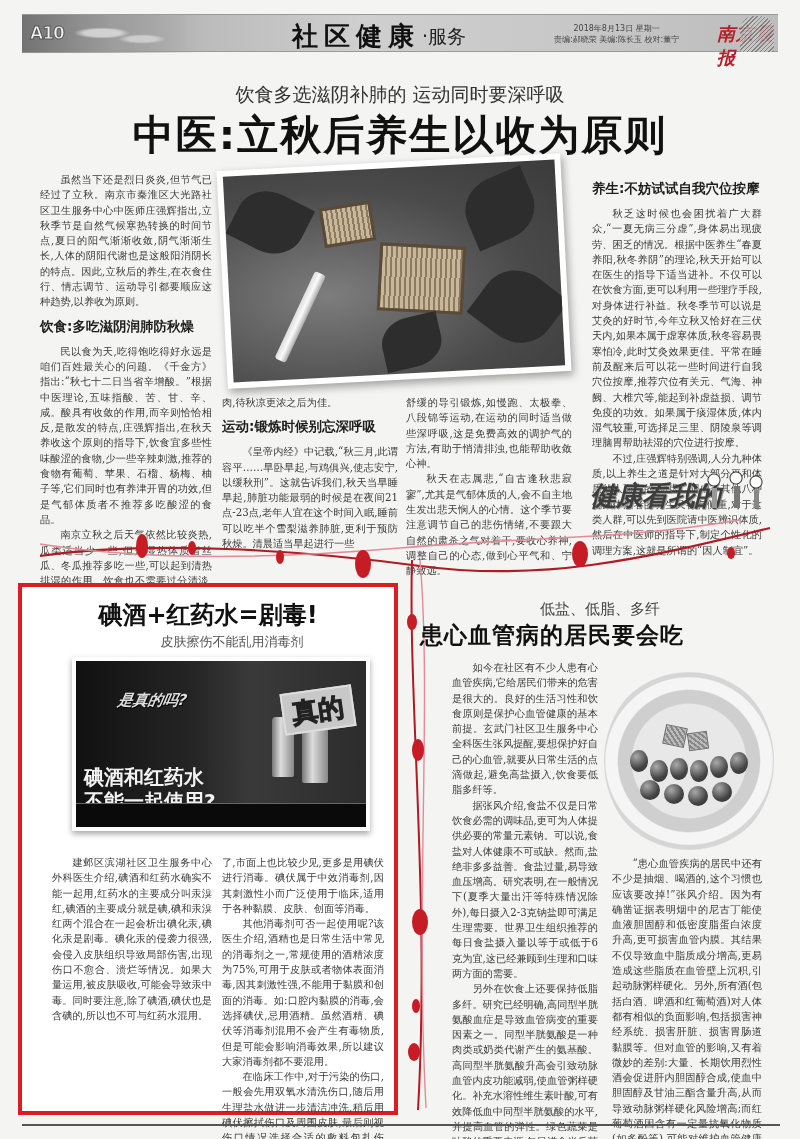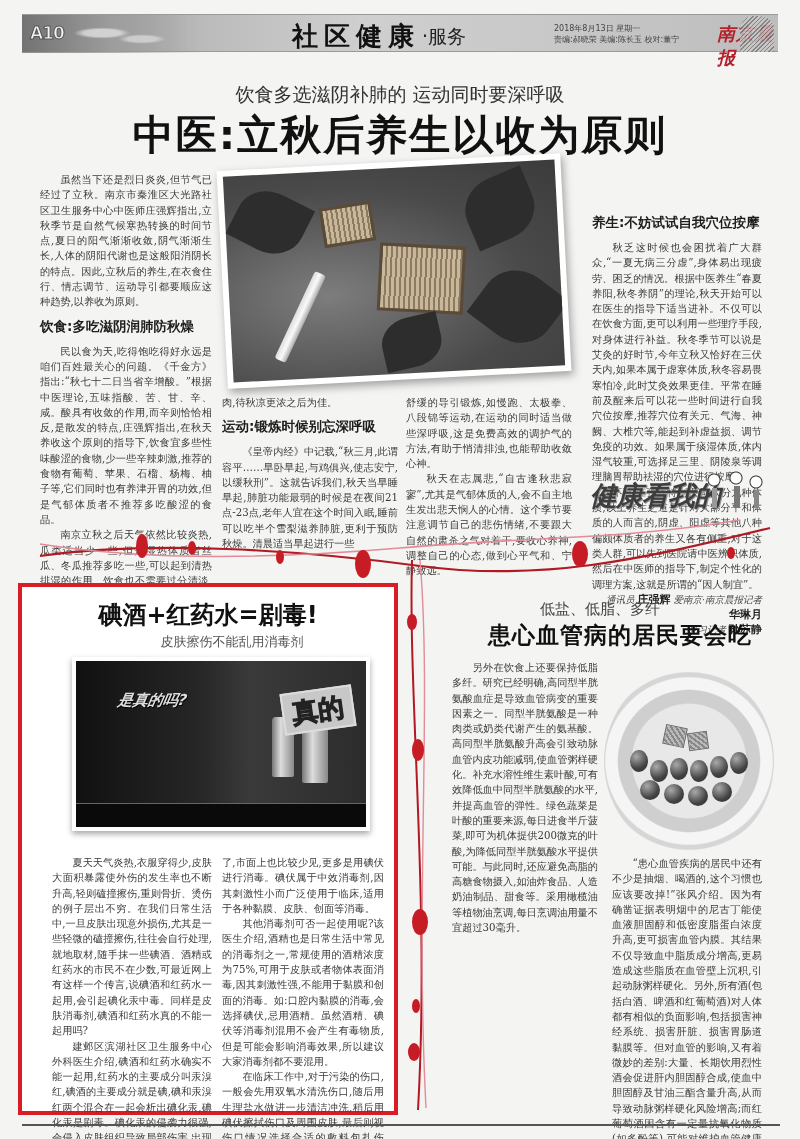--- a/index.html
+++ b/index.html
@@ -11,21 +11,21 @@
     background: linear-gradient(90deg, #8a8a8a 0%, #b9b9b9 22%, #cfcfcf 45%, #c8c8c8 70%, #bdbdbd 100%);
     border-top: 1px solid #9a9a9a; border-bottom: 1px solid #9a9a9a; padding-left: 12px; }
   .page-no { position: absolute; left: 8px; top: 8px; font: bold 17px "DejaVu Sans", sans-serif; color: #f2f2f2;
     -webkit-text-stroke: 1px #555; letter-spacing: -1px; }
   .deco-leaves { position: absolute; left: 0; top: 0; width: 180px; height: 38px;
     background: radial-gradient(ellipse at 80px 18px, #e2e2e2 0 18px, transparent 28px),
                 radial-gradient(ellipse at 120px 24px, #d8d8d8 0 14px, transparent 24px),
                 linear-gradient(90deg, #6b6b6b, #9b9b9b 50%, transparent); opacity: .75; }
   .section-title { position: absolute; left: 270px; top: 4px; font: bold 26px "DejaVu Serif", serif; color: #111; letter-spacing: 6px; }
   .section-sub { position: absolute; left: 400px; top: 9px; font: 19px "DejaVu Sans", sans-serif; color: #222; }
-  .issue-info { position: absolute; left: 532px; top: 8px; font: 8px "DejaVu Sans", sans-serif; color: #444; line-height: 11px; text-align: left; }
+  .issue-info { position: absolute; left: 532px; top: 8px; font: 8px "DejaVu Sans", sans-serif; color: #444; line-height: 11px; text-align: center; }
   .brand { position: absolute; left: 668px; top: 7px; font: bold 18px "DejaVu Serif", serif; color: #b5202a; letter-spacing: 1px; font-style: italic; margin-left: 27px; }
   .brand-figure { position: absolute; right: 4px; top: 1px; width: 34px; height: 36px; border-radius: 40% 40% 10% 10%;
     background: repeating-linear-gradient(135deg, #777 0 1px, #c8c8c8 1px 3px); opacity: .8; }
 
   
   .kicker { position: absolute; left: 0; width: 800px; top: 82px; text-align: center; font: 19px "DejaVu Sans", sans-serif; color: #333; }
   .headline { position: absolute; left: 0; width: 800px; top: 108px; text-align: center; font: bold 41px "DejaVu Sans", sans-serif; color: #111; letter-spacing: 2px; }
 
   
   .col { position: absolute; font-size: 10.2px; line-height: 15.3px; color: #3a3a3a; text-align: justify; }
@@ -67,21 +67,21 @@
   .tv-logo { position: absolute; left: 42px; top: 30px; font: italic bold 15px "DejaVu Sans", sans-serif; color: #ddd; transform: skewX(-10deg);
     text-shadow: 1px 1px 0 #000; }
   .tv-stamp { position: absolute; right: 12px; top: 28px; width: 72px; height: 42px; border: 2px solid #ddd; transform: rotate(-8deg);
     font: bold 26px "DejaVu Sans", sans-serif; color: #555; background: #c8c8c8; text-align: center; line-height: 38px; -webkit-text-stroke: 1px #222; }
   .tv-bottle { position: absolute; border-radius: 4px 4px 2px 2px; background: linear-gradient(90deg,#777,#ddd 40%,#888); }
   .tv-caption { position: absolute; left: 8px; top: 104px; font: bold 20px "DejaVu Sans", sans-serif; color: #f2f2f2; line-height: 24px; }
   .tv-band { position: absolute; left: 0; right: 0; bottom: 0; height: 24px; background: #0a0a0a; border-top: 1px solid #666; }
 
   
   .kicker2 { position: absolute; left: 420px; width: 360px; top: 600px; text-align: center; font: 15px "DejaVu Serif", serif; color: #444; }
-  .headline2 { position: absolute; left: 440px; width: 360px; top: 620px; text-align: center; font: bold 23px "DejaVu Sans", sans-serif; color: #111; letter-spacing: 1px; }
+  .headline2 { position: absolute; left: 420px; width: 360px; top: 620px; font: bold 23px "DejaVu Sans", sans-serif; color: #111; letter-spacing: 1px; }
   .food-plate { position: absolute; left: 604px; top: 668px; width: 170px; height: 186px; border-radius: 50%;
     background: radial-gradient(circle at 50% 50%, #e8e8e8 0 45%, #cfcfcf 46% 56%, #f5f5f5 57% 66%, #d6d6d6 67% 70%, transparent 71%); }
   .berry { position: absolute; border-radius: 50%; background: radial-gradient(circle at 35% 30%, #aaa, #444 60%, #2a2a2a); }
   .cube { position: absolute; background: repeating-linear-gradient(45deg,#bbb 0 2px,#888 2px 4px); border: 1px solid #666; }
 
   .rule-bottom { position: absolute; left: 22px; top: 1124px; width: 758px; height: 2px; background: #555; }
 </style>
 </head>
 <body>
 
@@ -124,32 +124,24 @@
   <p style="text-indent:0">肉,待秋凉更浓之后为佳。</p>
   <div class="subhead">运动:锻炼时候别忘深呼吸</div>
   <p>《皇帝内经》中记载,“秋三月,此谓容平……早卧早起,与鸡俱兴,使志安宁,以缓秋刑”。这就告诉我们,秋天当早睡早起,肺脏功能最弱的时候是在夜间21点-23点,老年人宜在这个时间入眠,睡前可以吃半个雪梨滋养肺脏,更利于预防秋燥。清晨适当早起进行一些</p>
 </div>
 
 <div class="col" style="left:406px; top:395px; width:166px;">
   <p style="text-indent:0">舒缓的导引锻炼,如慢跑、太极拳、八段锦等运动,在运动的同时适当做些深呼吸,这是免费高效的调护气的方法,有助于悄清排浊,也能帮助收敛心神。</p>
   <p>秋天在志属悲,“自古逢秋悲寂寥”,尤其是气郁体质的人,会不自主地生发出悲天悯人的心情。这个季节要注意调节自己的悲伤情绪,不要跟大自然的肃杀之气对着干,要收心养神,调整自己的心态,做到心平气和、宁静致远。</p>
 </div>
 
-<div class="col" style="left:592px; top:180px; width:170px;margin-top:34px;">
+<div class="col" style="left:592px; top:180px; width:170px;">
   <div class="subhead" style="margin-top:0">养生:不妨试试自我穴位按摩</div>
   <p>秋乏这时候也会困扰着广大群众,“一夏无病三分虚”,身体易出现疲劳、困乏的情况。根据中医养生“春夏养阳,秋冬养阴”的理论,秋天开始可以在医生的指导下适当进补。不仅可以在饮食方面,更可以利用一些理疗手段,对身体进行补益。秋冬季节可以说是艾灸的好时节,今年立秋又恰好在三伏天内,如果本属于虚寒体质,秋冬容易畏寒怕冷,此时艾灸效果更佳。平常在睡前及醒来后可以花一些时间进行自我穴位按摩,推荐穴位有关元、气海、神阙、大椎穴等,能起到补虚益损、调节免疫的功效。如果属于痰湿体质,体内湿气较重,可选择足三里、阴陵泉等调理脑胃帮助祛湿的穴位进行按摩。</p>
   <p>不过,庄强辉特别强调,人分九种体质,以上养生之道是针对大部分平和体质的人而言的,阴虚、阳虚等其他八种偏颇体质者的养生又各有侧重,对于这类人群,可以先到医院请中医辨识体质,然后在中医师的指导下,制定个性化的调理方案,这就是所谓的“因人制宜”。</p>
-  <p class="byline">
-    <span>通讯员</span>
-    <b>庄强辉</b>
-    <span>爱南京·南京晨报记者</span>
-    <b>华琳月</b><br>
-    <span>见习记者</span>
-    <b>孙苏静</b>
-  </p>
 </div>
 
 <div class="fit-logo">健康看我的</div>
 <div class="fit-people"></div>
 
 <svg class="swirl" viewBox="0 0 800 1139">
   <path d="M40 556 C 150 540, 300 550, 420 566 S 640 560, 770 528" stroke="#b01a22" stroke-width="2.2" fill="none"></path>
   <path d="M40 544 C 140 560, 260 560, 400 548 S 620 540, 740 520" stroke="#e38b98" stroke-width="1.6" fill="none"></path>
   <path d="M412 560 C 408 700, 430 900, 418 1110" stroke="#b01a22" stroke-width="2" fill="none"></path>
   <path d="M420 560 C 432 700, 415 900, 426 1108" stroke="#e38b98" stroke-width="1.4" fill="none"></path>
@@ -168,25 +160,28 @@
 
 <div class="redbox">
   <div class="rb-title">碘酒+红药水=剧毒!</div>
   <div class="rb-sub">皮肤擦伤不能乱用消毒剂</div>
   <div class="tv-card">
     <div class="screen">
       <div class="tv-logo">是真的吗?</div>
       <div class="tv-bottle" style="left:196px; top:56px; width:22px; height:60px;"></div>
       <div class="tv-bottle" style="left:226px; top:60px; width:26px; height:62px;"></div>
       <div class="tv-stamp">真的</div>
+      <div class="tv-caption">
+        <div>碘酒和红药水</div>
+        <div>不能一起使用?</div>
+      </div>
       <div class="tv-band"></div>
     </div>
   </div>
   <div class="col" style="left:30px; top:268px; width:160px;">
-    <p>夏天天气炎热,衣服穿得少,皮肤大面积暴露使外伤的发生率也不断升高,轻则磕撞擦伤,重则骨折、烫伤的例子层出不穷。在我们日常生活中,一旦皮肤出现意外损伤,尤其是一些轻微的磕撞擦伤,往往会自行处理,就地取材,随手抹一些碘酒、酒精或红药水的市民不在少数,可最近网上有这样一个传言,说碘酒和红药水一起用,会引起碘化汞中毒。同样是皮肤消毒剂,碘酒和红药水真的不能一起用吗?</p>
     <p>建邺区滨湖社区卫生服务中心外科医生介绍,碘酒和红药水确实不能一起用,红药水的主要成分叫汞溴红,碘酒的主要成分就是碘,碘和汞溴红两个混合在一起会析出碘化汞,碘化汞是剧毒。碘化汞的侵袭力很强,会侵入皮肤组织导致局部伤害,出现伤口不愈合、溃烂等情况。如果大量运用,被皮肤吸收,可能会导致汞中毒。同时要注意,除了碘酒,碘伏也是含碘的,所以也不可与红药水混用。</p>
 
   </div>
   <div class="col" style="left:200px; top:268px; width:162px;">
     <p style="text-indent:0">了,市面上也比较少见,更多是用碘伏进行消毒。碘伏属于中效消毒剂,因其刺激性小而广泛使用于临床,适用于各种黏膜、皮肤、创面等消毒。</p>
     <p>其他消毒剂可否一起使用呢?该医生介绍,酒精也是日常生活中常见的消毒剂之一,常规使用的酒精浓度为75%,可用于皮肤或者物体表面消毒,因其刺激性强,不能用于黏膜和创面的消毒。如:口腔内黏膜的消毒,会选择碘伏,忌用酒精。虽然酒精、碘伏等消毒剂混用不会产生有毒物质,但是可能会影响消毒效果,所以建议大家消毒剂都不要混用。</p>
     <p>在临床工作中,对于污染的伤口,一般会先用双氧水清洗伤口,随后用生理盐水做进一步清洁冲洗,稍后用碘伏擦拭伤口及周围皮肤,最后则视伤口情况选择合适的敷料包扎伤口。普通擦伤或者小外伤均可按照此方法处理。如果您不能确定自行处理伤口的方式是否正确,还是应该及时就医,以防耽误病情。</p>
 
   </div>
 </div>
@@ -203,20 +198,22 @@
   <div class="berry" style="left:86px; top:92px; width:18px; height:22px;"></div>
   <div class="berry" style="left:106px; top:88px; width:18px; height:22px;"></div>
   <div class="berry" style="left:126px; top:84px; width:18px; height:22px;"></div>
   <div class="berry" style="left:36px; top:112px; width:20px; height:20px;"></div>
   <div class="berry" style="left:60px; top:116px; width:20px; height:20px;"></div>
   <div class="berry" style="left:84px; top:118px; width:20px; height:20px;"></div>
   <div class="berry" style="left:108px; top:114px; width:20px; height:20px;"></div>
 </div>
 
 <div class="col" style="left:452px; top:660px; width:146px;">
+  <p>如今在社区有不少人患有心血管疾病,它给居民们带来的危害是很大的。良好的生活习性和饮食原则是保护心血管健康的基本前提。玄武门社区卫生服务中心全科医生张风提醒,要想保护好自己的心血管,就要从日常生活的点滴做起,避免高盐摄入,饮食要低脂多纤等。</p>
+  <p>据张风介绍,食盐不仅是日常饮食必需的调味品,更可为人体提供必要的常量元素钠。可以说,食盐对人体健康不可或缺。然而,盐绝非多多益善。食盐过量,易导致血压增高。研究表明,在一般情况下(夏季大量出汗等特殊情况除外),每日摄入2-3克钠盐即可满足生理需要。世界卫生组织推荐的每日食盐摄入量以等于或低于6克为宜,这已经兼顾到生理和口味两方面的需要。</p>
   <p>另外在饮食上还要保持低脂多纤。研究已经明确,高同型半胱氨酸血症是导致血管病变的重要因素之一。同型半胱氨酸是一种肉类或奶类代谢产生的氨基酸。高同型半胱氨酸升高会引致动脉血管内皮功能减弱,使血管粥样硬化。补充水溶性维生素叶酸,可有效降低血中同型半胱氨酸的水平,并提高血管的弹性。绿色蔬菜是叶酸的重要来源,每日进食半斤菠菜,即可为机体提供200微克的叶酸,为降低同型半胱氨酸水平提供可能。与此同时,还应避免高脂的高糖食物摄入,如油炸食品、人造奶油制品、甜食等。采用橄榄油等植物油烹调,每日烹调油用量不宜超过30毫升。</p>
 
 </div>
 <div class="col" style="left:612px; top:856px; width:150px;">
   <p>“患心血管疾病的居民中还有不少是抽烟、喝酒的,这个习惯也应该要改掉!”张风介绍。因为有确凿证据表明烟中的尼古丁能使血液胆固醇和低密度脂蛋白浓度升高,更可损害血管内膜。其结果不仅导致血中脂质成分增高,更易造成这些脂质在血管壁上沉积,引起动脉粥样硬化。另外,所有酒(包括白酒、啤酒和红葡萄酒)对人体都有相似的负面影响,包括损害神经系统、损害肝脏、损害胃肠道黏膜等。但对血管的影响,又有着微妙的差别:大量、长期饮用烈性酒会促进肝内胆固醇合成,使血中胆固醇及甘油三酯含量升高,从而导致动脉粥样硬化风险增高;而红葡萄酒因含有一定量抗氧化物质(如多酚等),可能对维护血管健康有所裨益。由此,目前认为:不提倡饮酒,若饮酒,应饮用红葡萄酒,且每天不宜超过一小杯。</p>
 
 </div>
 
 <div class="rule-bottom"></div>
 

